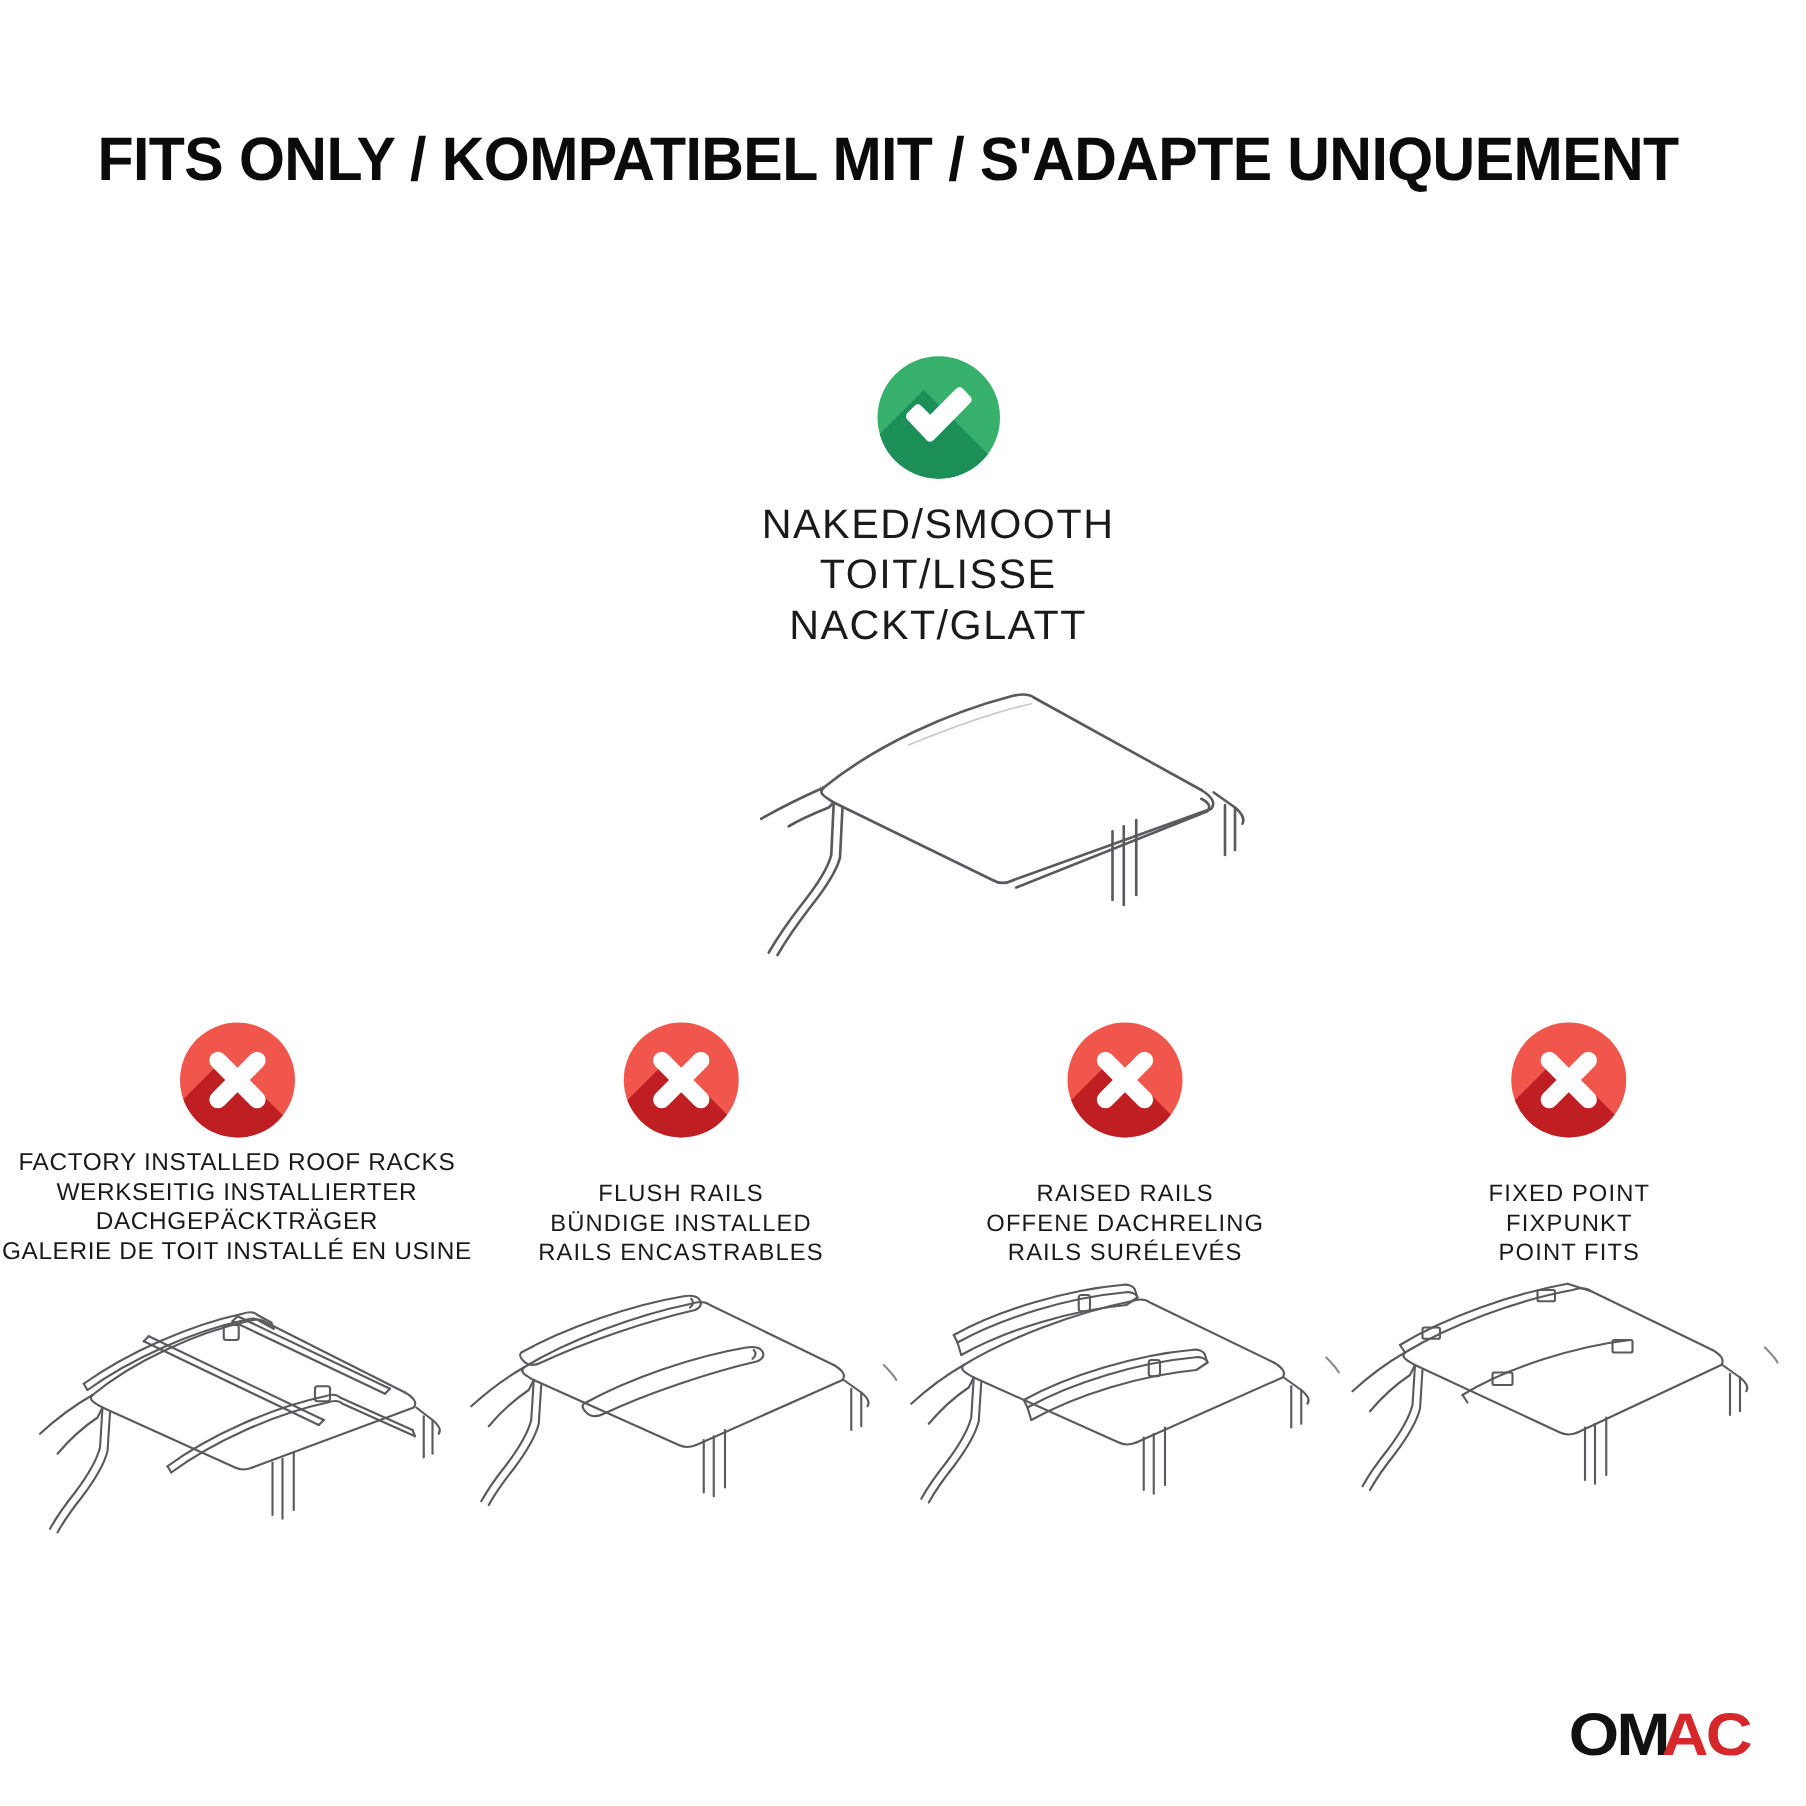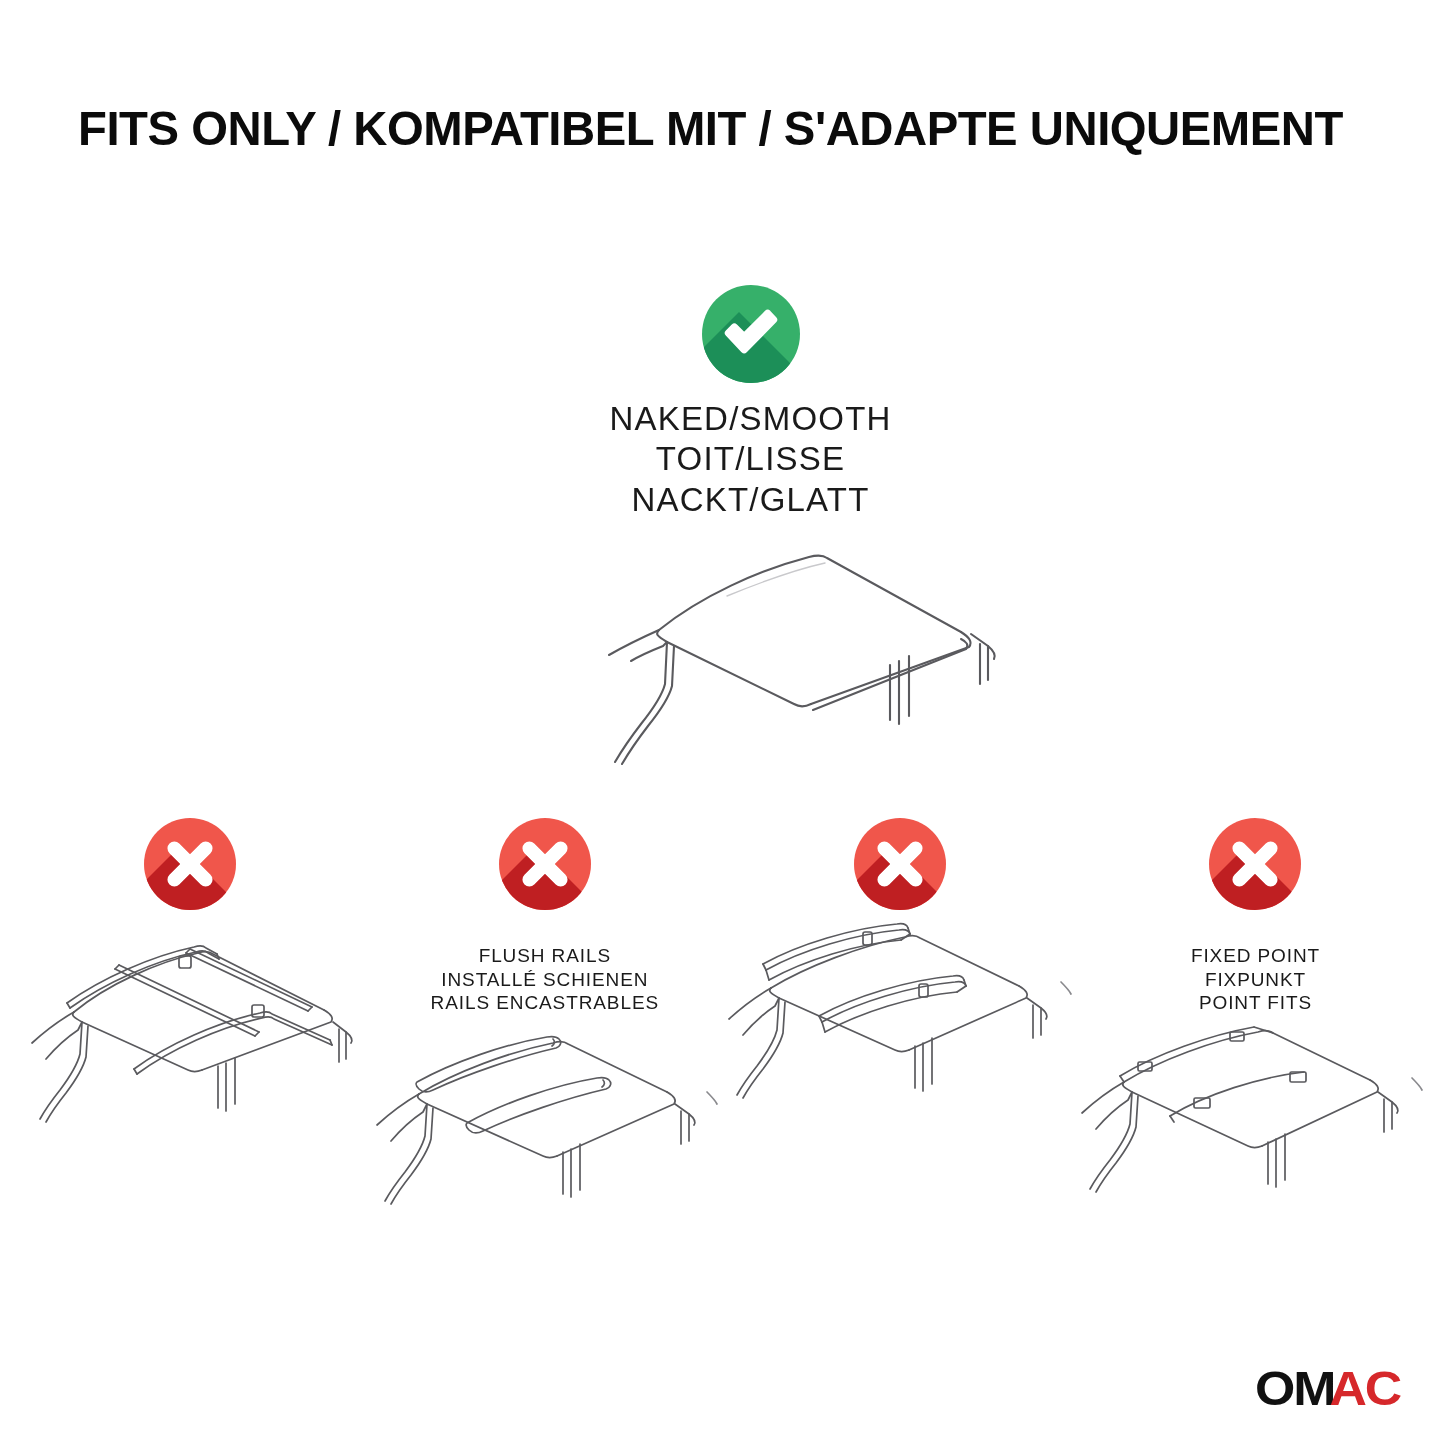--- a/index.html
+++ b/index.html
@@ -225,20 +225,26 @@
     <div class="badge no">
       <span class="shade"></span>
       <span class="glyph">
         <svg viewBox="0 0 100 100" aria-hidden="true">
           <g stroke="#ffffff" stroke-width="15" stroke-linecap="round">
             <line x1="33" y1="33" x2="67" y2="67"></line>
             <line x1="67" y1="33" x2="33" y2="67"></line>
           </g>
         </svg>
       </span>
+    </div>
+    <div class="label-stack">
+      <div class="label-line">FACTORY INSTALLED ROOF RACKS</div>
+      <div class="label-line">WERKSEITIG INSTALLIERTER</div>
+      <div class="label-line">DACHGEPÄCKTRÄGER</div>
+      <div class="label-line">GALERIE DE TOIT INSTALLÉ EN USINE</div>
     </div>
     <svg class="roof-art denied-art" viewBox="0 0 355 215">
       <g fill="none" stroke="#5a5a5e" stroke-width="1.7" stroke-linecap="round" stroke-linejoin="round">
 
         <path d="M62 92 C96 64 146 42 186 33 C192 31 197 31 201 34 L312 90"></path>
         <path d="M312 90 C319 94 322 98 319 102 L190 150"></path>
         <path d="M190 150 C185 152 180 152 176 150 L70 102 C61 97 59 95 62 92"></path>
 
         <path d="M55 83 C90 58 140 36 182 27 C188 25 192 26 194 28 L205 34"></path>
         <path d="M58 88 C93 63 142 41 184 32 C190 30 194 31 196 33 L207 39"></path>
@@ -284,21 +290,21 @@
         <svg viewBox="0 0 100 100" aria-hidden="true">
           <g stroke="#ffffff" stroke-width="15" stroke-linecap="round">
             <line x1="33" y1="33" x2="67" y2="67"></line>
             <line x1="67" y1="33" x2="33" y2="67"></line>
           </g>
         </svg>
       </span>
     </div>
     <div class="label-stack">
       <div class="label-line">FLUSH RAILS</div>
-      <div class="label-line">INSTALLÉ SCHIENEN</div>
+      <div class="label-line">BÜNDIGE INSTALLED</div>
       <div class="label-line">RAILS ENCASTRABLES</div>
     </div>
     <svg class="roof-art denied-art" viewBox="0 0 355 215">
       <g fill="none" stroke="#5a5a5e" stroke-width="1.7" stroke-linecap="round" stroke-linejoin="round">
 
         <path d="M52 70 C88 48 142 28 186 19 C192 17 197 17 201 20 L300 68"></path>
         <path d="M300 68 C307 72 310 76 307 80 L190 132"></path>
         <path d="M190 132 C185 134 180 134 176 132 L60 80 C51 75 49 73 52 70"></path>
 
         <path d="M50 58 C86 38 138 20 180 13 C186 12 190 13 192 15 C195 18 194 22 189 24 C150 33 100 50 66 66 C60 69 55 68 52 65 C49 62 48 60 50 58 Z"></path>
@@ -327,20 +333,25 @@
       <span class="shade"></span>
       <span class="glyph">
         <svg viewBox="0 0 100 100" aria-hidden="true">
           <g stroke="#ffffff" stroke-width="15" stroke-linecap="round">
             <line x1="33" y1="33" x2="67" y2="67"></line>
             <line x1="67" y1="33" x2="33" y2="67"></line>
           </g>
         </svg>
       </span>
     </div>
+    <div class="label-stack">
+      <div class="label-line">RAISED RAILS</div>
+      <div class="label-line">OFFENE DACHRELING</div>
+      <div class="label-line">RAILS SURÉLEVÉS</div>
+    </div>
     <svg class="roof-art denied-art" viewBox="0 0 355 215">
       <g fill="none" stroke="#5a5a5e" stroke-width="1.7" stroke-linecap="round" stroke-linejoin="round">
 
         <path d="M48 68 C84 46 138 26 182 17 C188 15 193 15 197 18 L296 66"></path>
         <path d="M296 66 C303 70 306 74 303 78 L186 130"></path>
         <path d="M186 130 C181 132 176 132 172 130 L56 78 C47 73 45 71 48 68"></path>
 
         <path d="M40 44 C76 24 130 8 174 4 C180 3 184 5 185 8"></path>
         <path d="M43 50 C79 30 132 14 176 10 C182 9 186 11 187 14"></path>
         <path d="M40 44 L43 50"></path>

